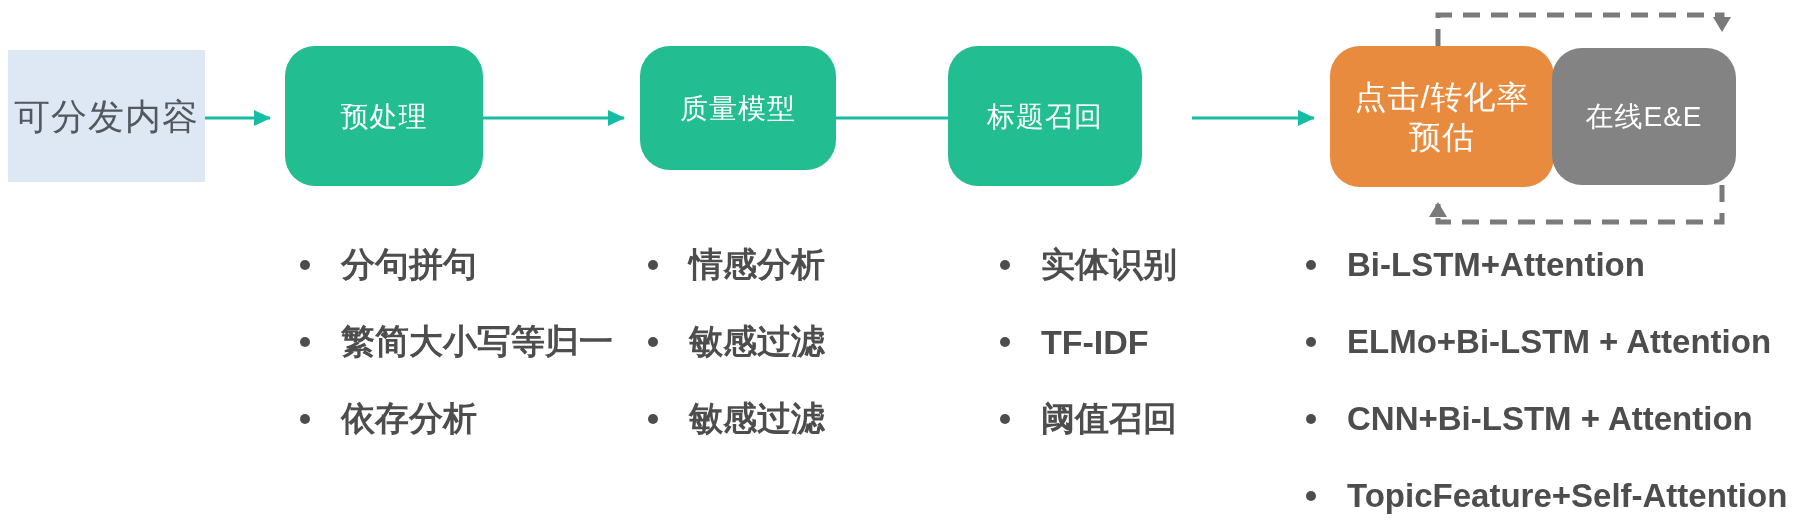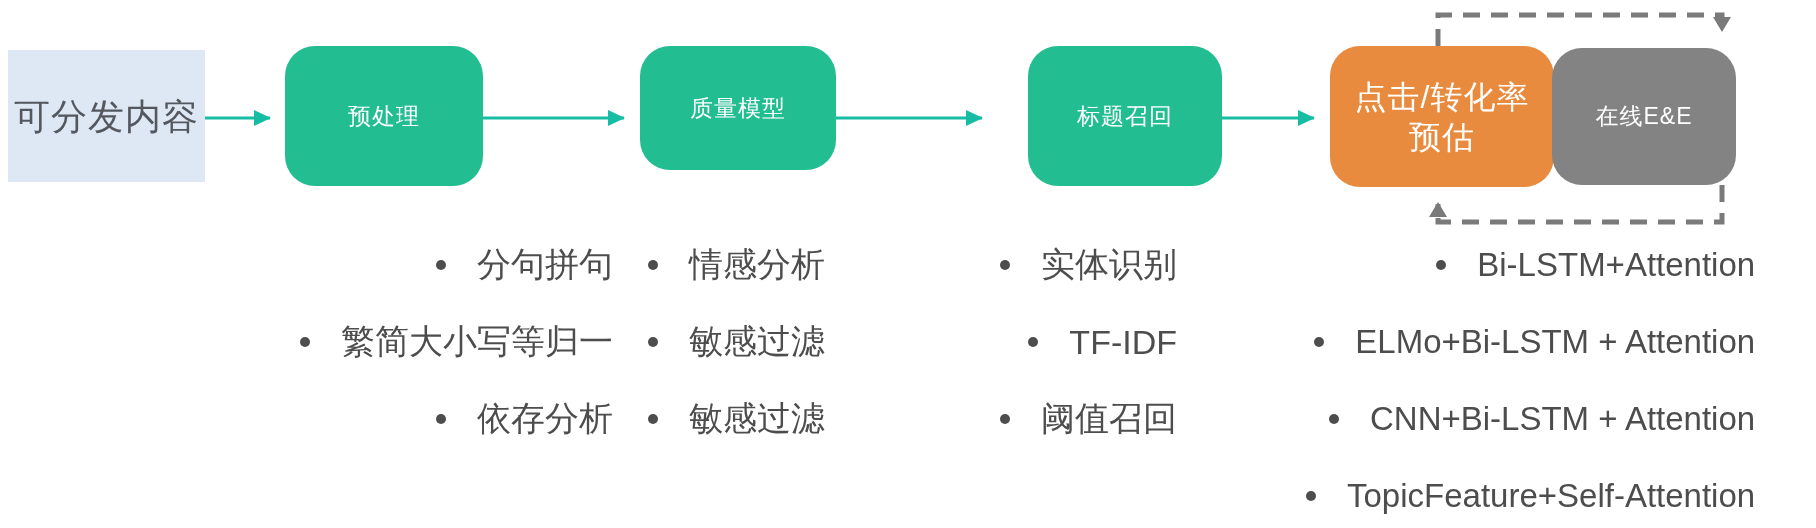--- a/index.html
+++ b/index.html
@@ -13,36 +13,36 @@
     padding-left: 24px;
   }
   .flow-box {
     position: absolute;
     display: flex;
     flex-direction: column;
     align-items: center;
     justify-content: center;
     text-align: center;
     color: #ffffff;
-    font-size: 23px;
+    font-size: 28px;
     line-height: 1.25;
     letter-spacing: 1px;
     box-sizing: border-box;
   }
   .box-source {
     left: 8px; top: 50px; width: 197px; height: 132px;
     background: var(--box-lightblue, #dde8f4);
     color: #54585e;
     font-size: 36px;
     border-radius: 0;
   }
   .box-green { background: var(--box-green, #23bd92); border-radius: 30px; }
   .box-preprocess { left: 285px; top: 46px; width: 198px; height: 140px; }
   .box-quality    { left: 640px; top: 46px; width: 196px; height: 124px; }
-  .box-recall     { left: 1028px; top: 46px; width: 194px; height: 140px; }
+  .box-recall     { left: 948px; top: 46px; width: 194px; height: 140px; }
   .box-orange {
     left: 1330px; top: 46px; width: 224px; height: 141px;
     background: var(--box-orange, #e88b3e);
     border-radius: 30px;
     font-size: 32px;
   }
   .box-gray {
     left: 1552px; top: 48px; width: 184px; height: 137px;
     background: var(--box-gray, #838383);
     border-radius: 30px;
@@ -58,23 +58,22 @@
   .mk-teal { fill: var(--arrow-teal, #16bda4); }
   .mk-gray { fill: var(--dashed-gray, #7a7a7a); }
   .bullet-col { position: absolute; top: 244px; }
   .bullet-item {
     display: flex;
     align-items: center;
     height: 42px;
     margin-bottom: 35px;
     color: var(--list-text, #4d4d4d);
     font-size: 34px;
-    font-weight: normal;
+    font-weight: bold;
     white-space: nowrap;
-    justify-content: flex-end;
   }
   .bullet-dot {
     width: 10px; height: 10px;
     border-radius: 50%;
     background: var(--list-text, #4d4d4d);
     margin-right: 31px;
     flex: 0 0 auto;
   }
   .col-models .bullet-item { font-size: 33px; }
 </style>

